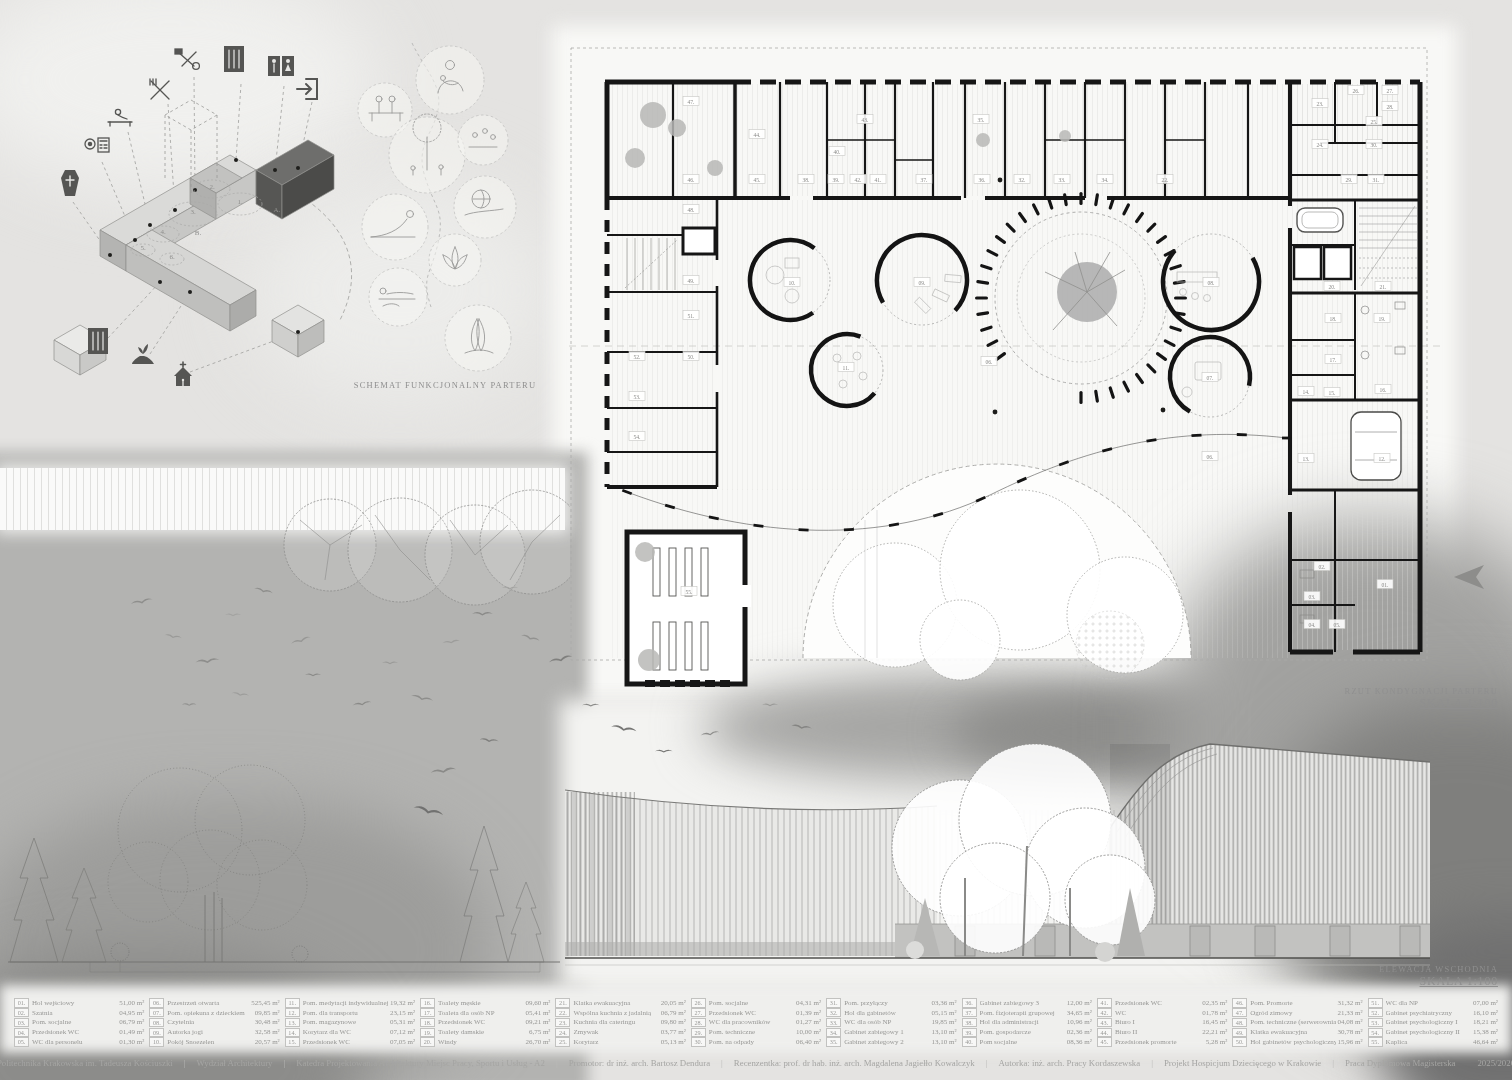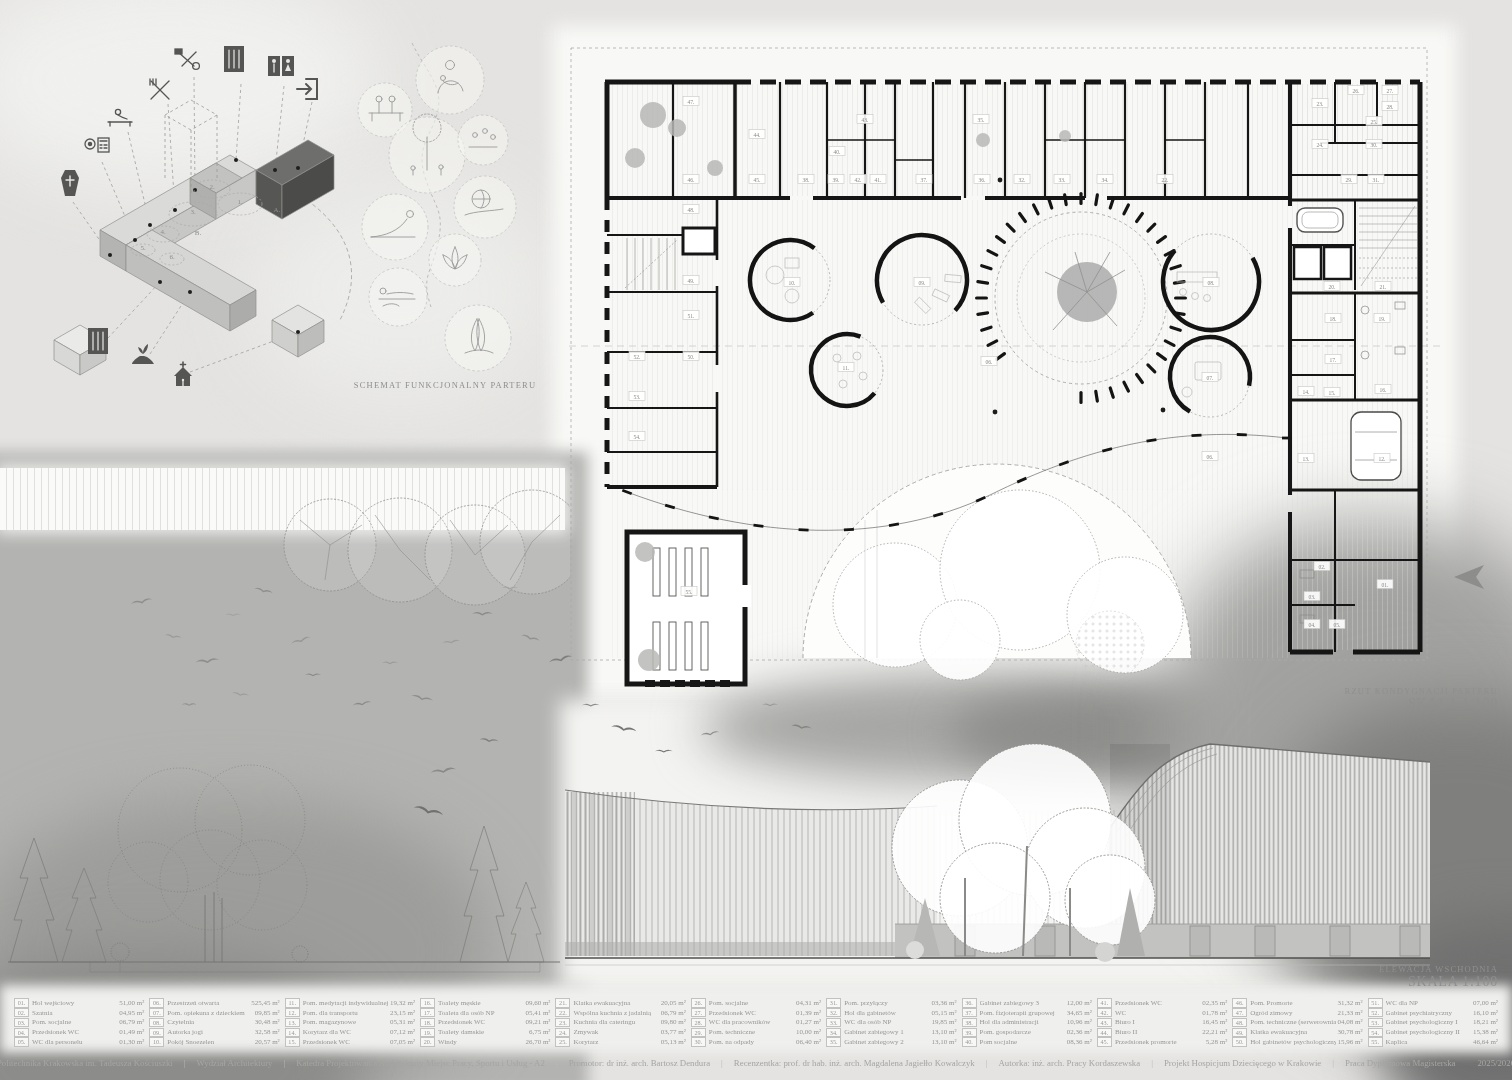--- a/index.html
+++ b/index.html
@@ -2,21 +2,21 @@
 <html><head>
 <meta charset="utf-8">
 <style>
   html,body{margin:0;padding:0;background:#b9b9b7;}
   .board{position:relative;width:1512px;height:1080px;overflow:hidden;
          background:#e4e3e1;font-family:"Liberation Serif","DejaVu Serif",serif;}
   .wash{position:absolute;pointer-events:none;}
   .layer{position:absolute;}
   .caption{position:absolute;color:#8f8f8f;letter-spacing:1.2px;font-size:8.5px;}
   .caption.right{text-align:right;}
-  .caption .l2{font-size:14px;letter-spacing:.8px;}
+  .caption .l2{font-size:12px;letter-spacing:.8px;text-decoration:underline;}
   
   .slat-strip{position:absolute;left:0;top:468px;width:565px;height:62px;
     background:repeating-linear-gradient(90deg,#fafaf9 0 6px,#e0e0de 6px 7px),#f7f7f5;
     box-shadow:0 0 14px 4px rgba(250,250,249,.8);}
   
   .legend{position:absolute;left:14px;top:998px;width:1484px;display:flex;gap:5px;}
   .leg-col{flex:1 1 0;min-width:0;}
   .leg-row{display:flex;align-items:center;height:9.8px;font-size:7px;color:#979795;white-space:nowrap;}
   .leg-no{border:0.5px solid #c2c2c0;background:rgba(255,255,255,.55);font-size:6.2px;
           min-width:11px;text-align:center;margin-right:3px;padding:0 1px;line-height:7.5px;color:#9a9a98;}

